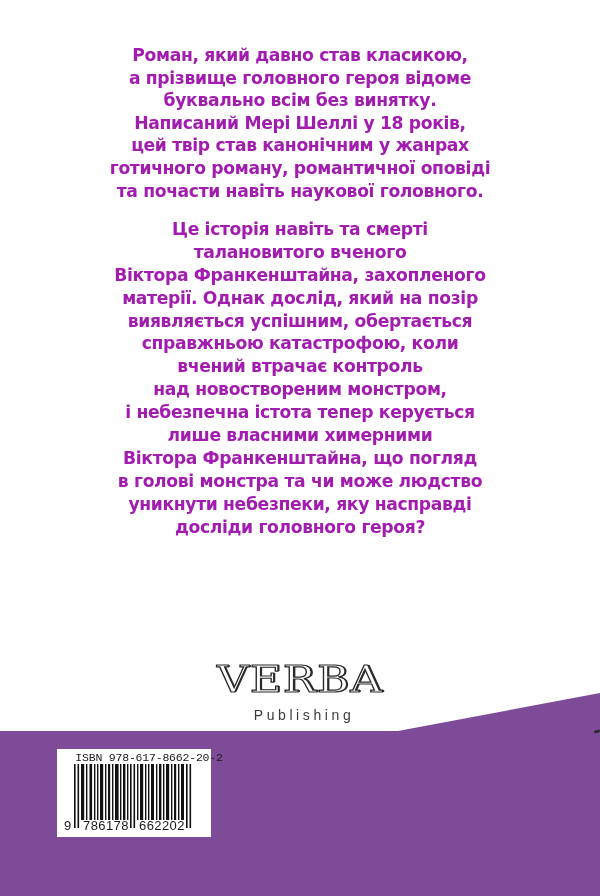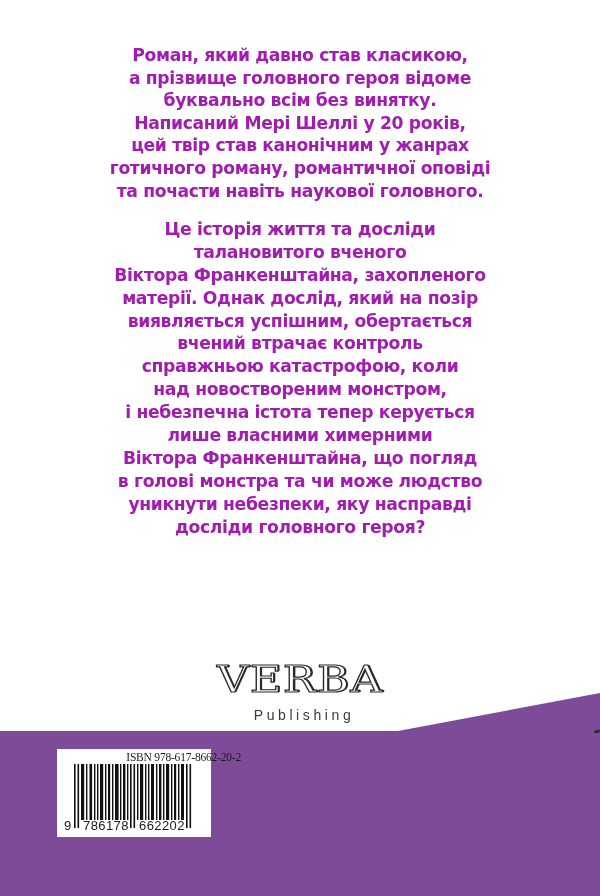--- a/index.html
+++ b/index.html
@@ -43,22 +43,22 @@
   }
 
   .band { position: absolute; left: 0; top: 0; width: 600px; height: 896px; }
 
   .isbn-box {
     position: absolute; left: 57px; top: 749px;
     width: 154px; height: 88px; background: #ffffff;
   }
   .isbn-text {
     position: absolute; left: 0; top: 2px; width: 184px;
-    text-align: right;
-    font-family: Liberation Serif, serif;
+    text-align: center;
+    font-family: Liberation Mono, monospace;
     font-size: 11.5px; line-height: 13px; color: #1a1a1a;
     letter-spacing: -0.2px;
   }
   .barcode { position: absolute; left: 0; top: 0; }
   .digit {
     position: absolute; font-family: "Liberation Sans", sans-serif;
     font-size: 13px; line-height: 14px; color: #1a1a1a;
   }
   .edge-mark {
     position: absolute; left: 594px; top: 730px; width: 6px; height: 3px;
@@ -67,34 +67,34 @@
 </style>
 </head>
 <body>
 
 <div class="cover">
 
   <div class="para" id="para1">
     <span class="line">Роман, який давно став класикою,</span>
     <span class="line">а прізвище головного героя відоме</span>
     <span class="line">буквально всім без винятку.</span>
-    <span class="line">Написаний Мері Шеллі у 20 років,</span>
+    <span class="line">Написаний Мері Шеллі у 18 років,</span>
     <span class="line">цей твір став канонічним у жанрах</span>
     <span class="line">готичного роману, романтичної оповіді</span>
     <span class="line">та почасти навіть наукової головного.</span>
   </div>
 
   <div class="para" id="para2">
-    <span class="line">Це історія життя та досліди</span>
+    <span class="line">Це історія навіть та смерті</span>
     <span class="line">талановитого вченого</span>
     <span class="line">Віктора Франкенштайна, захопленого</span>
     <span class="line">матерії. Однак дослід, який на позір</span>
     <span class="line">виявляється успішним, обертається</span>
+    <span class="line">справжньою катастрофою, коли</span>
     <span class="line">вчений втрачає контроль</span>
-    <span class="line">справжньою катастрофою, коли</span>
     <span class="line">над новоствореним монстром,</span>
     <span class="line">і небезпечна істота тепер керується</span>
     <span class="line">лише власними химерними</span>
     <span class="line">Віктора Франкенштайна, що погляд</span>
     <span class="line">в голові монстра та чи може людство</span>
     <span class="line">уникнути небезпеки, яку насправді</span>
     <span class="line">досліди головного героя?</span>
   </div>
 
   <div class="logo logo-main">VERBA</div>

